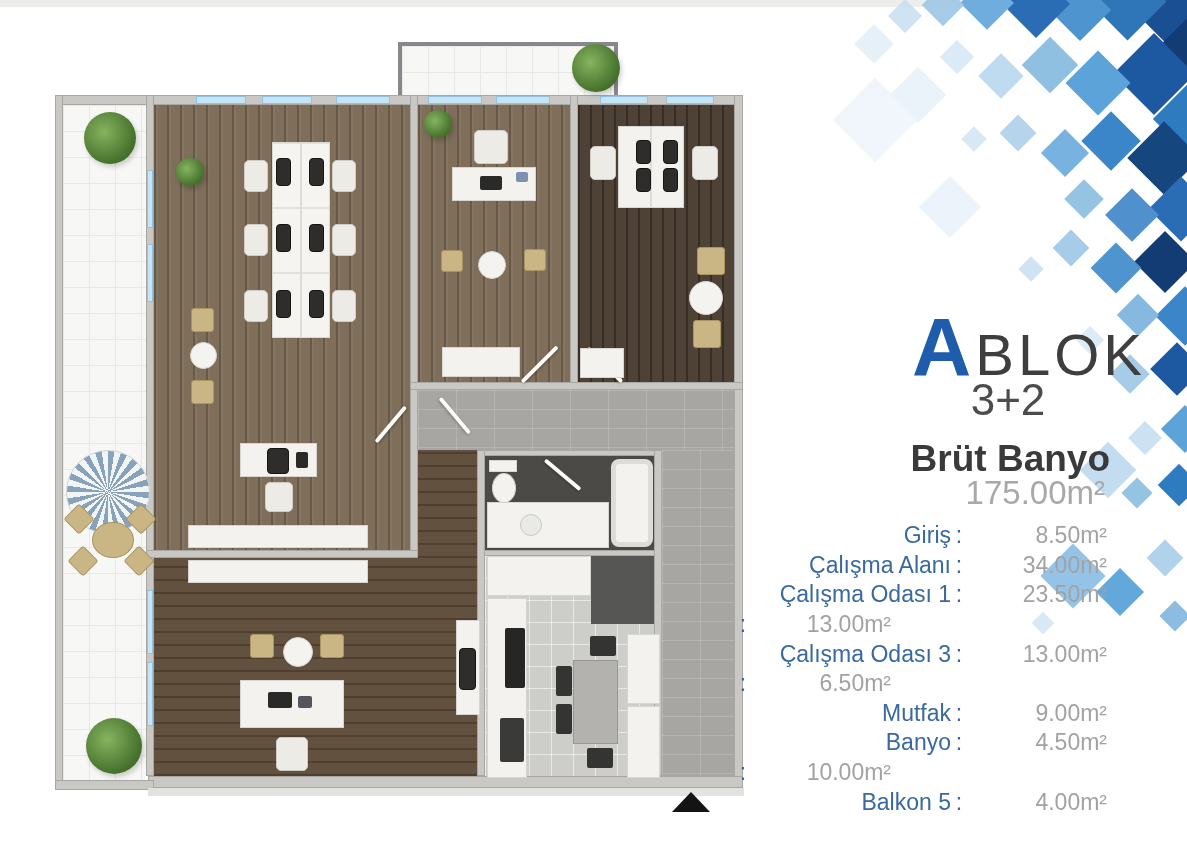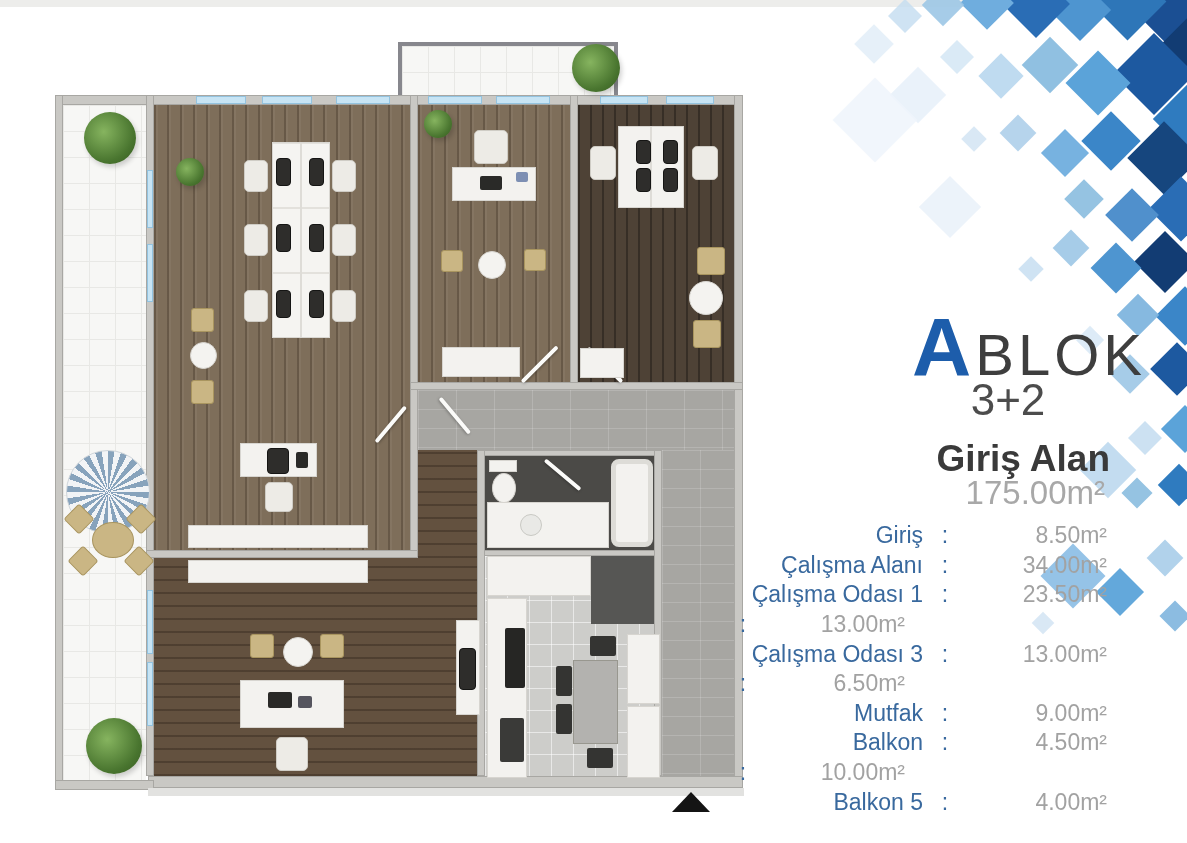--- a/index.html
+++ b/index.html
@@ -33,21 +33,21 @@
   .dia{position:absolute;transform:rotate(45deg);}
   
   #legend *{line-height:1;}
   #title{left:912px;top:306px;display:flex;align-items:baseline;}
   #blockletter{font-size:82px;font-weight:700;color:var(--accent,#1d5dab);}
   #blockword{font-size:58px;font-weight:100;color:#3e3e3e;letter-spacing:4px;margin-left:4px;text-align:right;}
   #unittype{left:950px;top:378px;width:116px;text-align:center;font-size:44px;font-weight:100;color:#4c4c4c;}
   #grosslabel{right:77px;top:440px;font-size:37px;font-weight:700;color:#3a3a3a;}
   #grossvalue{right:82px;top:476px;font-size:33px;color:#a8a8a8;}
   #rooms{left:735px;top:521px;width:372px;}
-  .lrow{display:flex;height:29.6px;align-items:center;gap:14px;}
+  .lrow{display:flex;height:29.6px;align-items:center;}
   .lbl{flex:1;text-align:right;font-size:23px;color:var(--label,#39699e);}
   .sep{width:16px;text-align:center;font-size:23px;color:var(--label,#39699e);}
   .val{width:140px;text-align:right;font-size:23px;color:#a2a2a2;}
 </style>
 </head>
 <body>
 
 <div class="ab" id="stage" style="left:0;top:0;width:1187px;height:843px">
 
   <div class="fp" style="left:0;top:0;width:1187px;height:7px;background:#ededeb"></div>
@@ -237,21 +237,21 @@
       <div class="dia" style="left: 1035px; top: 615px; width: 16px; height: 16px; background: rgb(207, 226, 243); opacity: 0.8;"></div>
       <div class="dia" style="left: 845px; top: 90px; width: 60px; height: 60px; background: rgb(238, 245, 251); opacity: 0.85;"></div>
     </div>
 
   <div id="legend">
     <div class="ab" id="title">
       <span id="blockletter">A</span>
       <span id="blockword">BLOK</span>
     </div>
     <div class="ab" id="unittype">3+2</div>
-    <div class="ab" id="grosslabel">Giriş Alan</div>
+    <div class="ab" id="grosslabel">Brüt Banyo</div>
     <div class="ab" id="grossvalue">175.00m²</div>
     <div class="ab" id="rooms">
         <div class="lrow">
           <span class="lbl">Giriş</span>
           <span class="sep">:</span>
           <span class="val">8.50m²</span>
         </div>
         <div class="lrow">
           <span class="lbl">Çalışma Alanı</span>
           <span class="sep">:</span>
@@ -274,21 +274,21 @@
         <div class="lrow">
           <span class="sep">:</span>
           <span class="val">6.50m²</span>
         </div>
         <div class="lrow">
           <span class="lbl">Mutfak</span>
           <span class="sep">:</span>
           <span class="val">9.00m²</span>
         </div>
         <div class="lrow">
-          <span class="lbl">Balkon</span>
+          <span class="lbl">Banyo</span>
           <span class="sep">:</span>
           <span class="val">4.50m²</span>
         </div>
         <div class="lrow">
           <span class="sep">:</span>
           <span class="val">10.00m²</span>
         </div>
         <div class="lrow">
           <span class="lbl">Balkon 5</span>
           <span class="sep">:</span>

